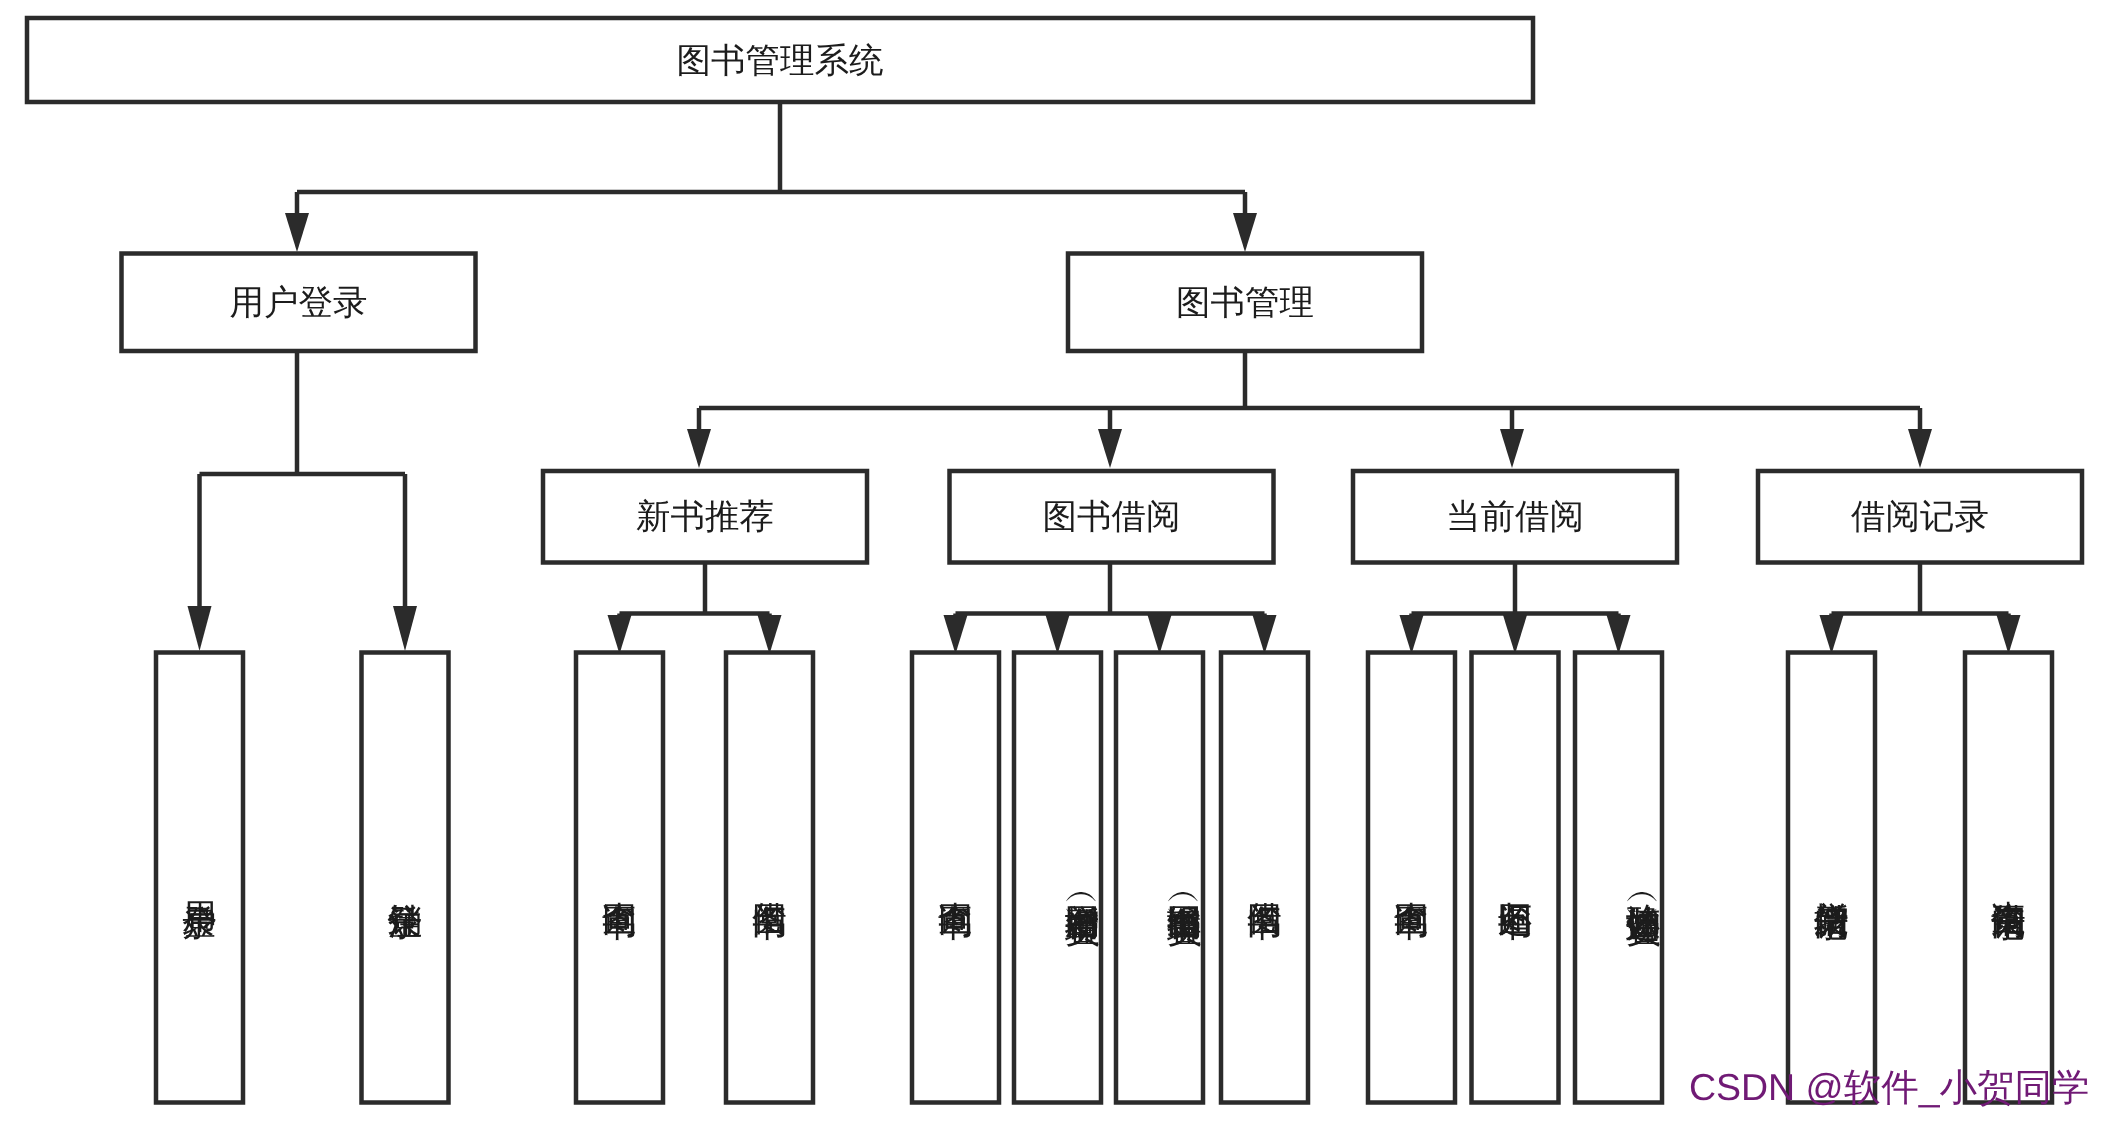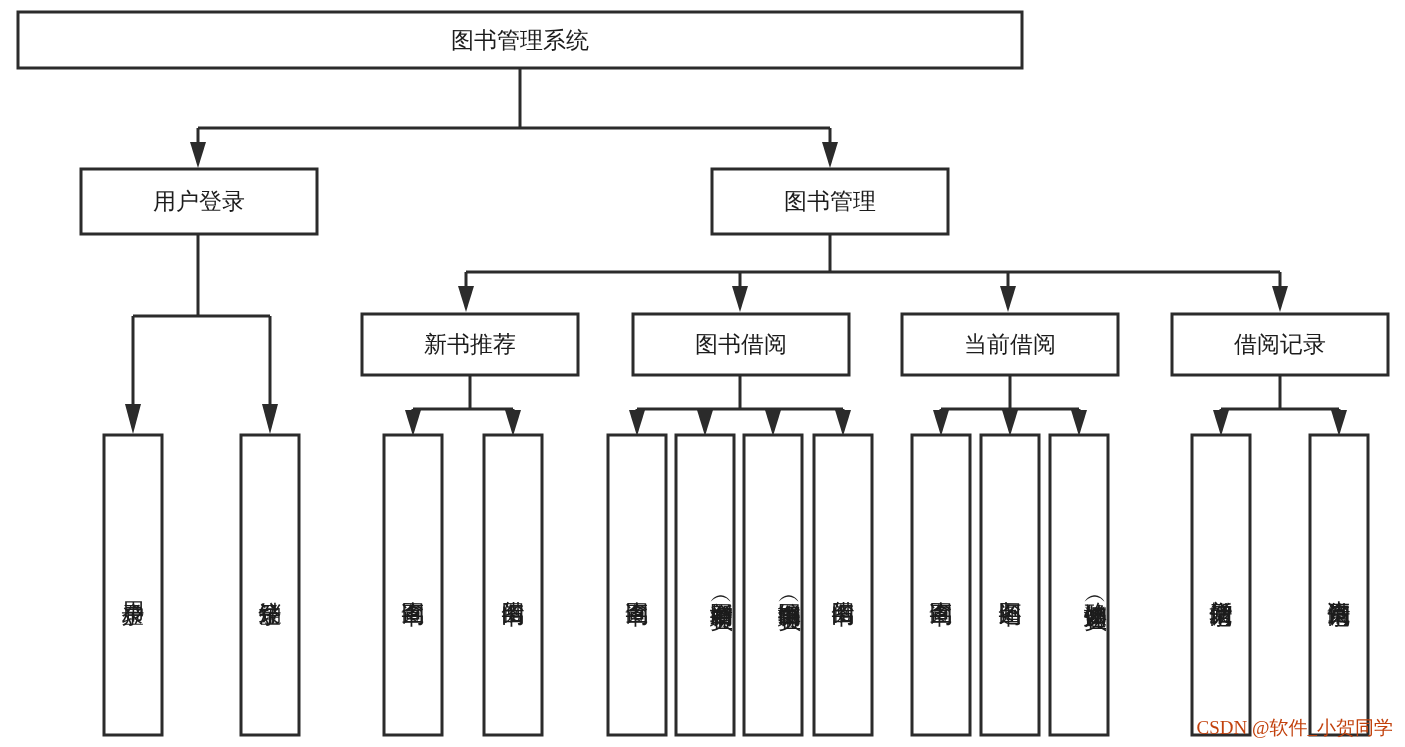--- a/index.html
+++ b/index.html
@@ -67,23 +67,23 @@
     color: #1c1c1c;
     letter-spacing: 1px;
     white-space: nowrap;
     text-align: center;
     pointer-events: none;
   }
   .watermark {
     position: absolute;
     right: 12px;
     bottom: 6px;
-    font-family: Liberation Serif, serif;
-    font-size: 19px;
-    color: #c2410c;
+    font-family: Liberation Sans, sans-serif;
+    font-size: 25px;
+    color: #701a75;
     white-space: nowrap;
     pointer-events: none;
   }
 </style>
 </head>
 <body>
 
 <div id="diagram-root">
 
   <svg id="tree-svg" viewBox="0 0 1405 747">

